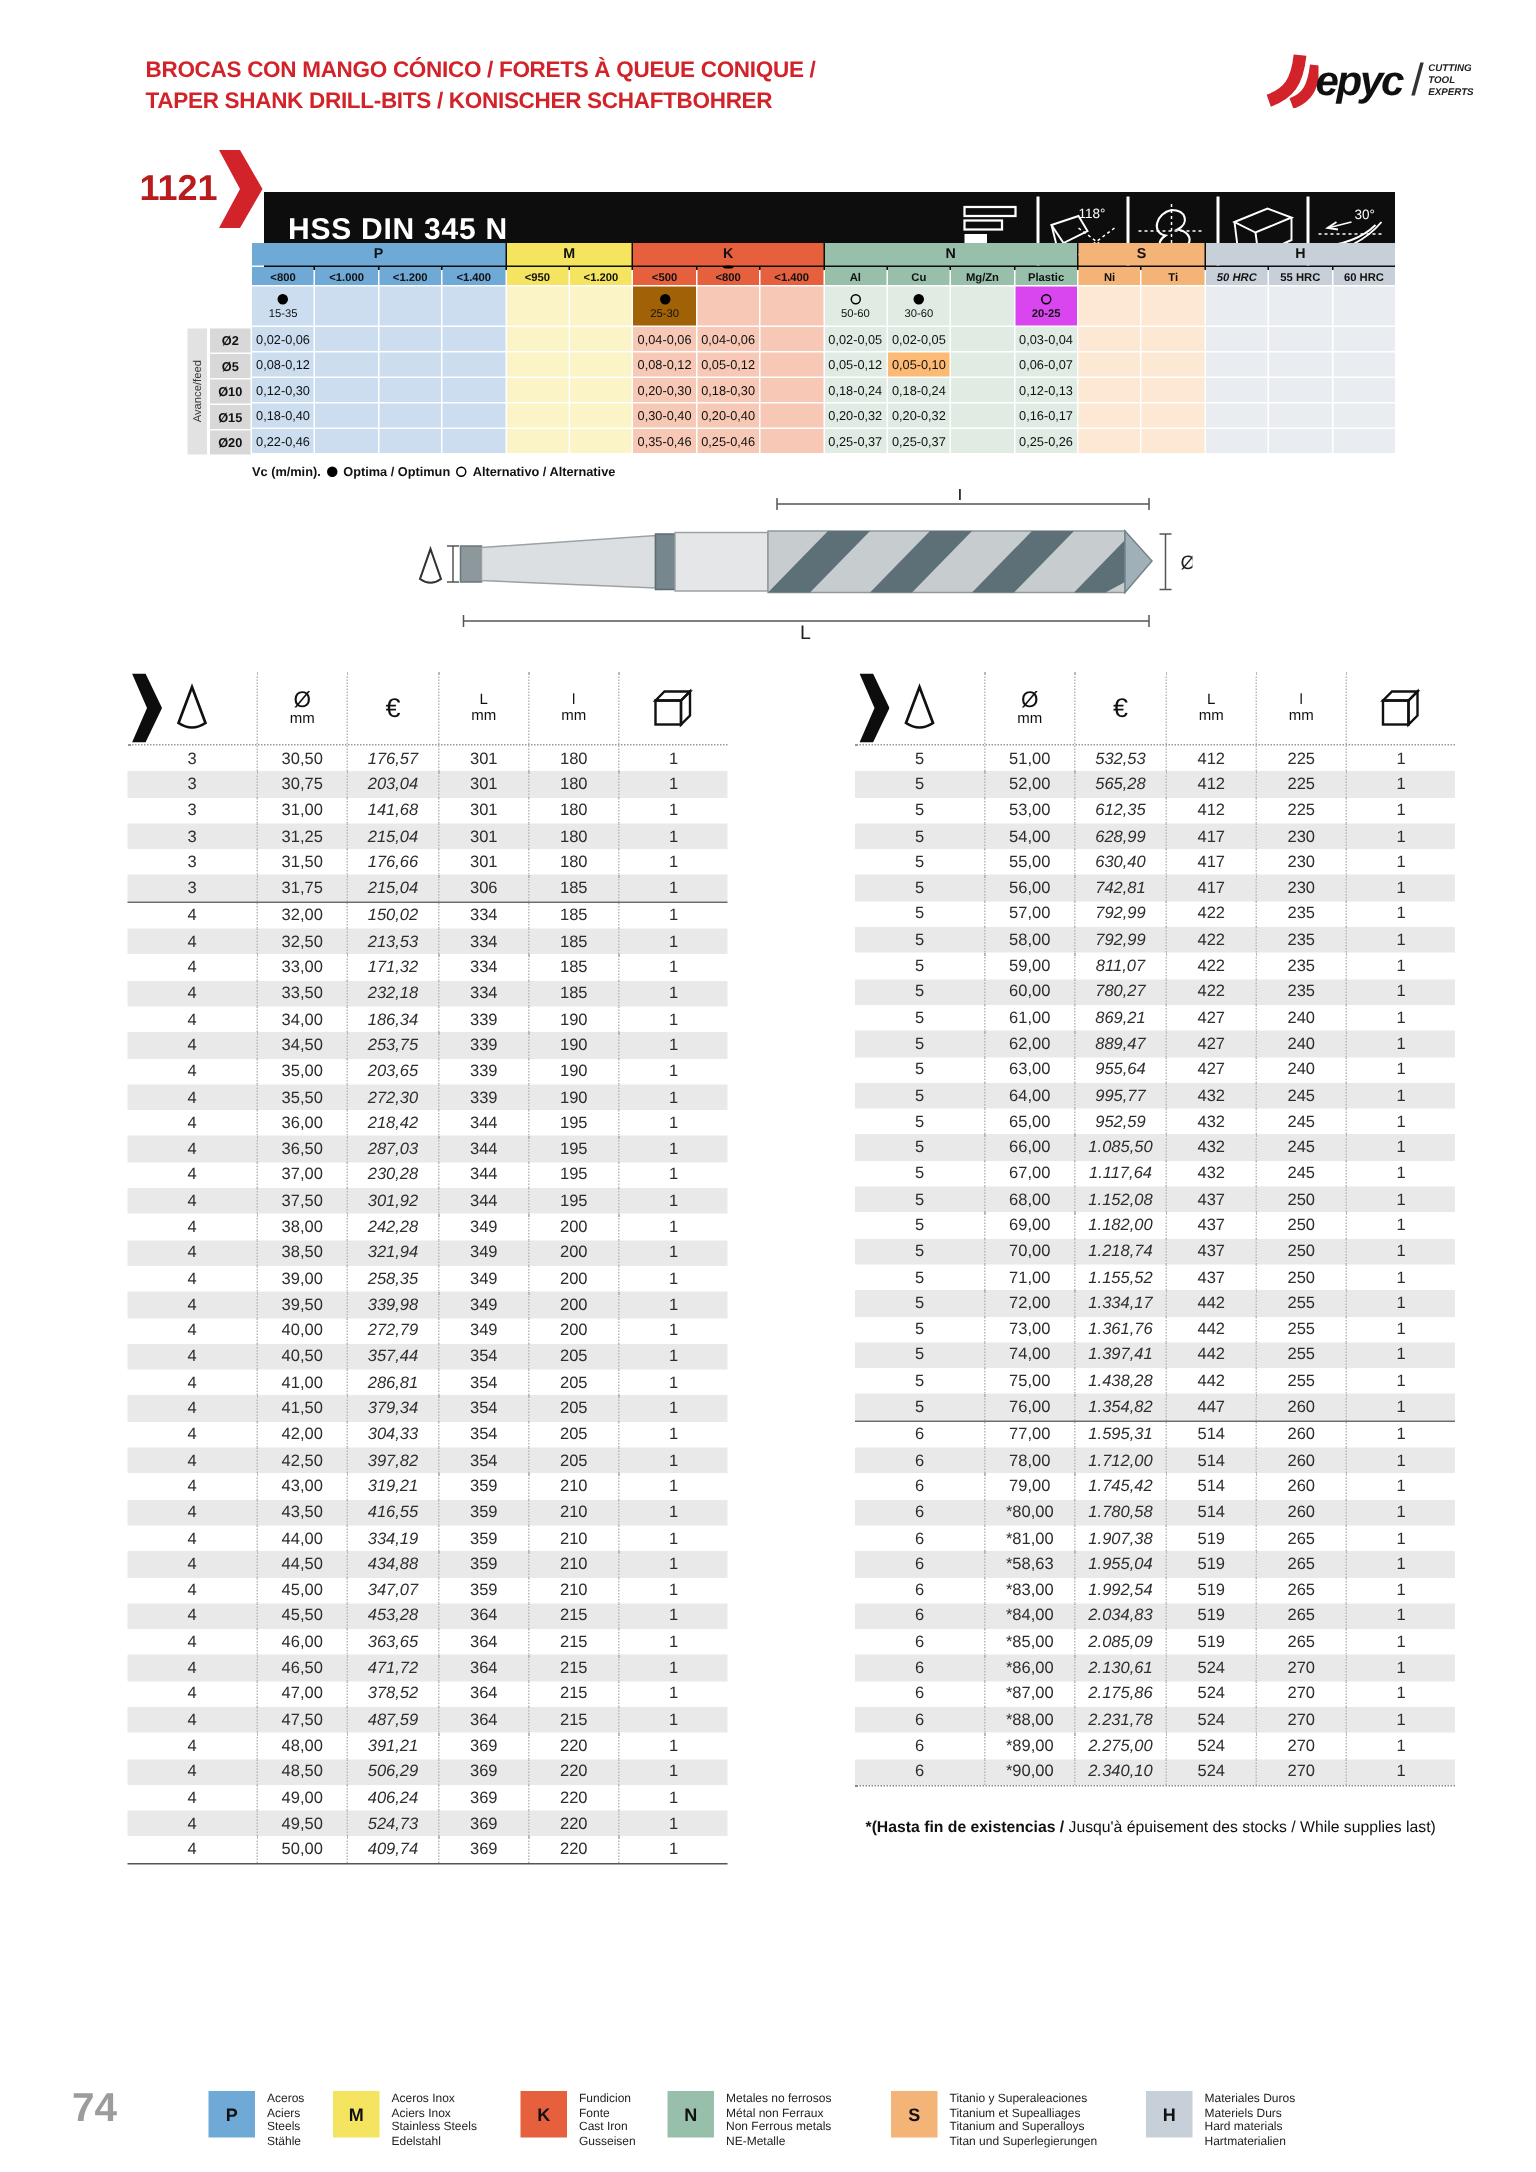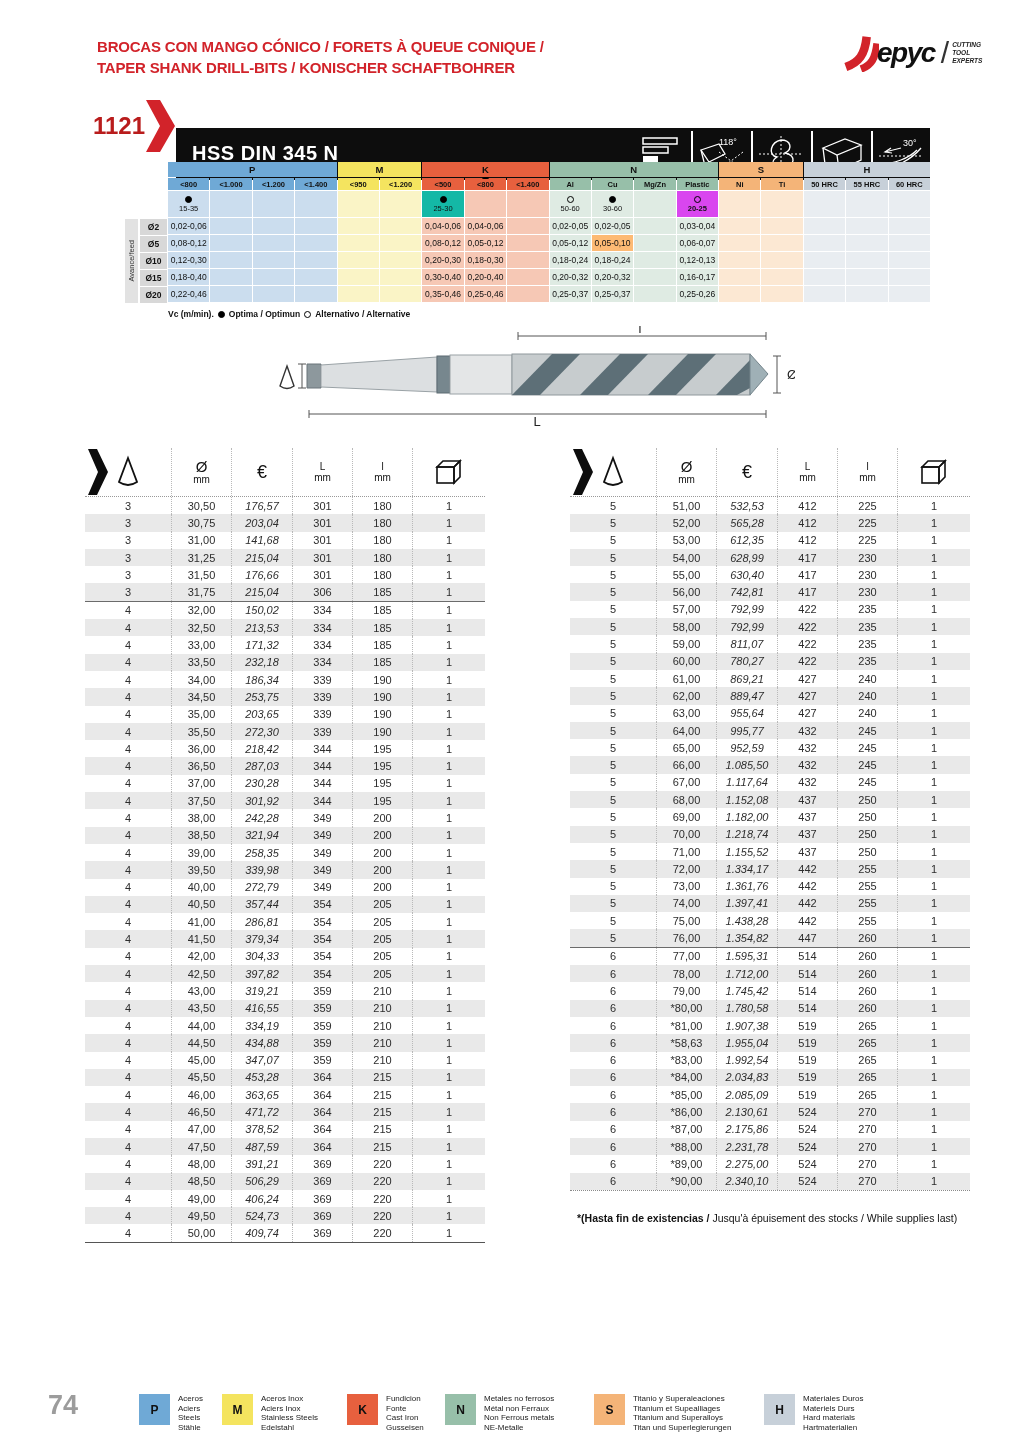--- a/index.html
+++ b/index.html
@@ -194,33 +194,33 @@
       <div class="fg-sub" style="background: rgb(244, 228, 95);">&lt;1.200</div>
       <div class="fg-sub" style="background: rgb(231, 96, 62);">&lt;500</div>
       <div class="fg-sub" style="background: rgb(231, 96, 62);">&lt;800</div>
       <div class="fg-sub" style="background: rgb(231, 96, 62);">&lt;1.400</div>
       <div class="fg-sub" style="background: rgb(151, 191, 169);">Al</div>
       <div class="fg-sub" style="background: rgb(151, 191, 169);">Cu</div>
       <div class="fg-sub" style="background: rgb(151, 191, 169);">Mg/Zn</div>
       <div class="fg-sub" style="background: rgb(151, 191, 169);">Plastic</div>
       <div class="fg-sub" style="background: rgb(244, 180, 120);">Ni</div>
       <div class="fg-sub" style="background: rgb(244, 180, 120);">Ti</div>
-      <div class="fg-sub" style="background: rgb(199, 208, 217);">50 HRC</div>
+      <div class="fg-sub" style="background: rgb(199, 208, 217); font-style: italic;">50 HRC</div>
       <div class="fg-sub" style="background: rgb(199, 208, 217);">55 HRC</div>
       <div class="fg-sub" style="background: rgb(199, 208, 217);">60 HRC</div>
       <div class="fg-vc" style="background: rgb(203, 221, 238);">
         <span class="dot filled"></span>
         <span class="val">15-35</span>
       </div>
       <div class="fg-vc" style="background: rgb(203, 221, 238);"></div>
       <div class="fg-vc" style="background: rgb(203, 221, 238);"></div>
       <div class="fg-vc" style="background: rgb(203, 221, 238);"></div>
       <div class="fg-vc" style="background: rgb(250, 244, 198);"></div>
       <div class="fg-vc" style="background: rgb(250, 244, 198);"></div>
-      <div class="fg-vc" style="background: #14b8a6;">
+      <div class="fg-vc" style="background: #a16207;">
         <span class="dot filled"></span>
         <span class="val">25-30</span>
       </div>
       <div class="fg-vc" style="background: rgb(246, 200, 181); gap: 43px;">
         <span class="dot filled"></span>
         <span class="val">12-16</span>
       </div>
       <div class="fg-vc" style="background: rgb(246, 200, 181);"></div>
       <div class="fg-vc" style="background: rgb(223, 235, 227);">
         <span class="dot"></span>

